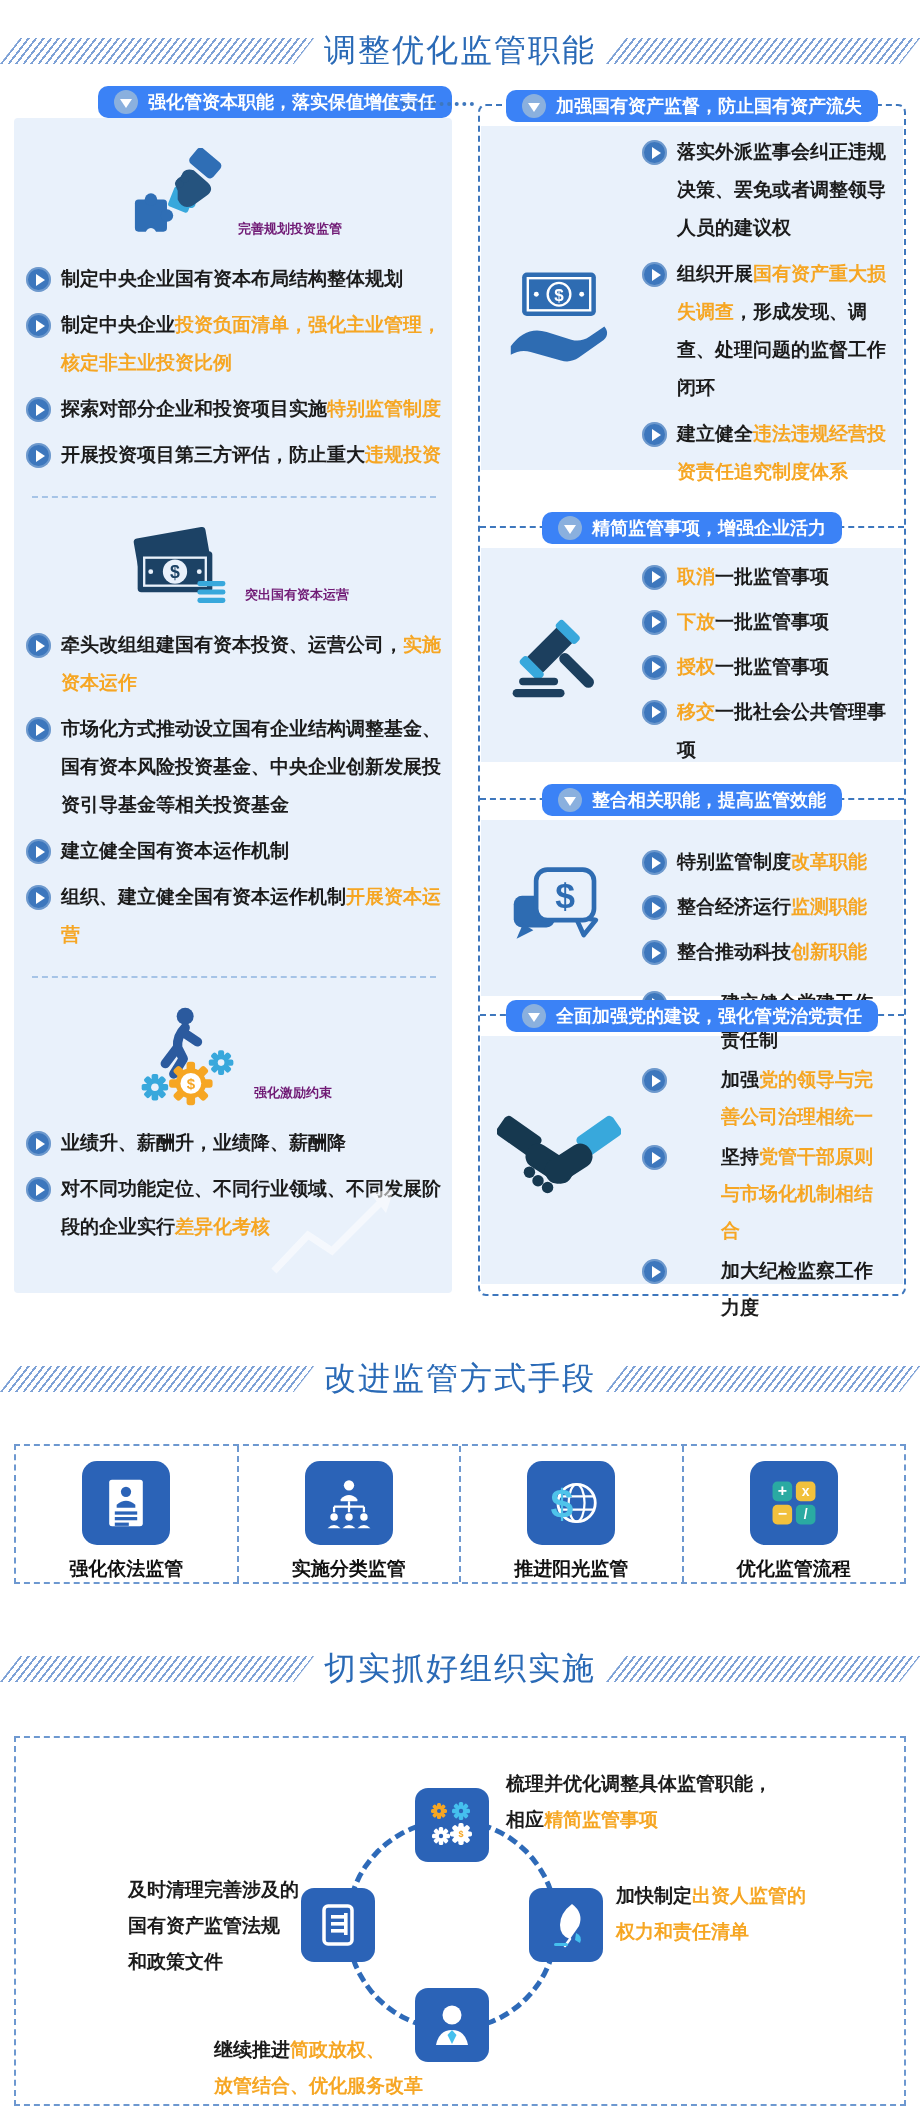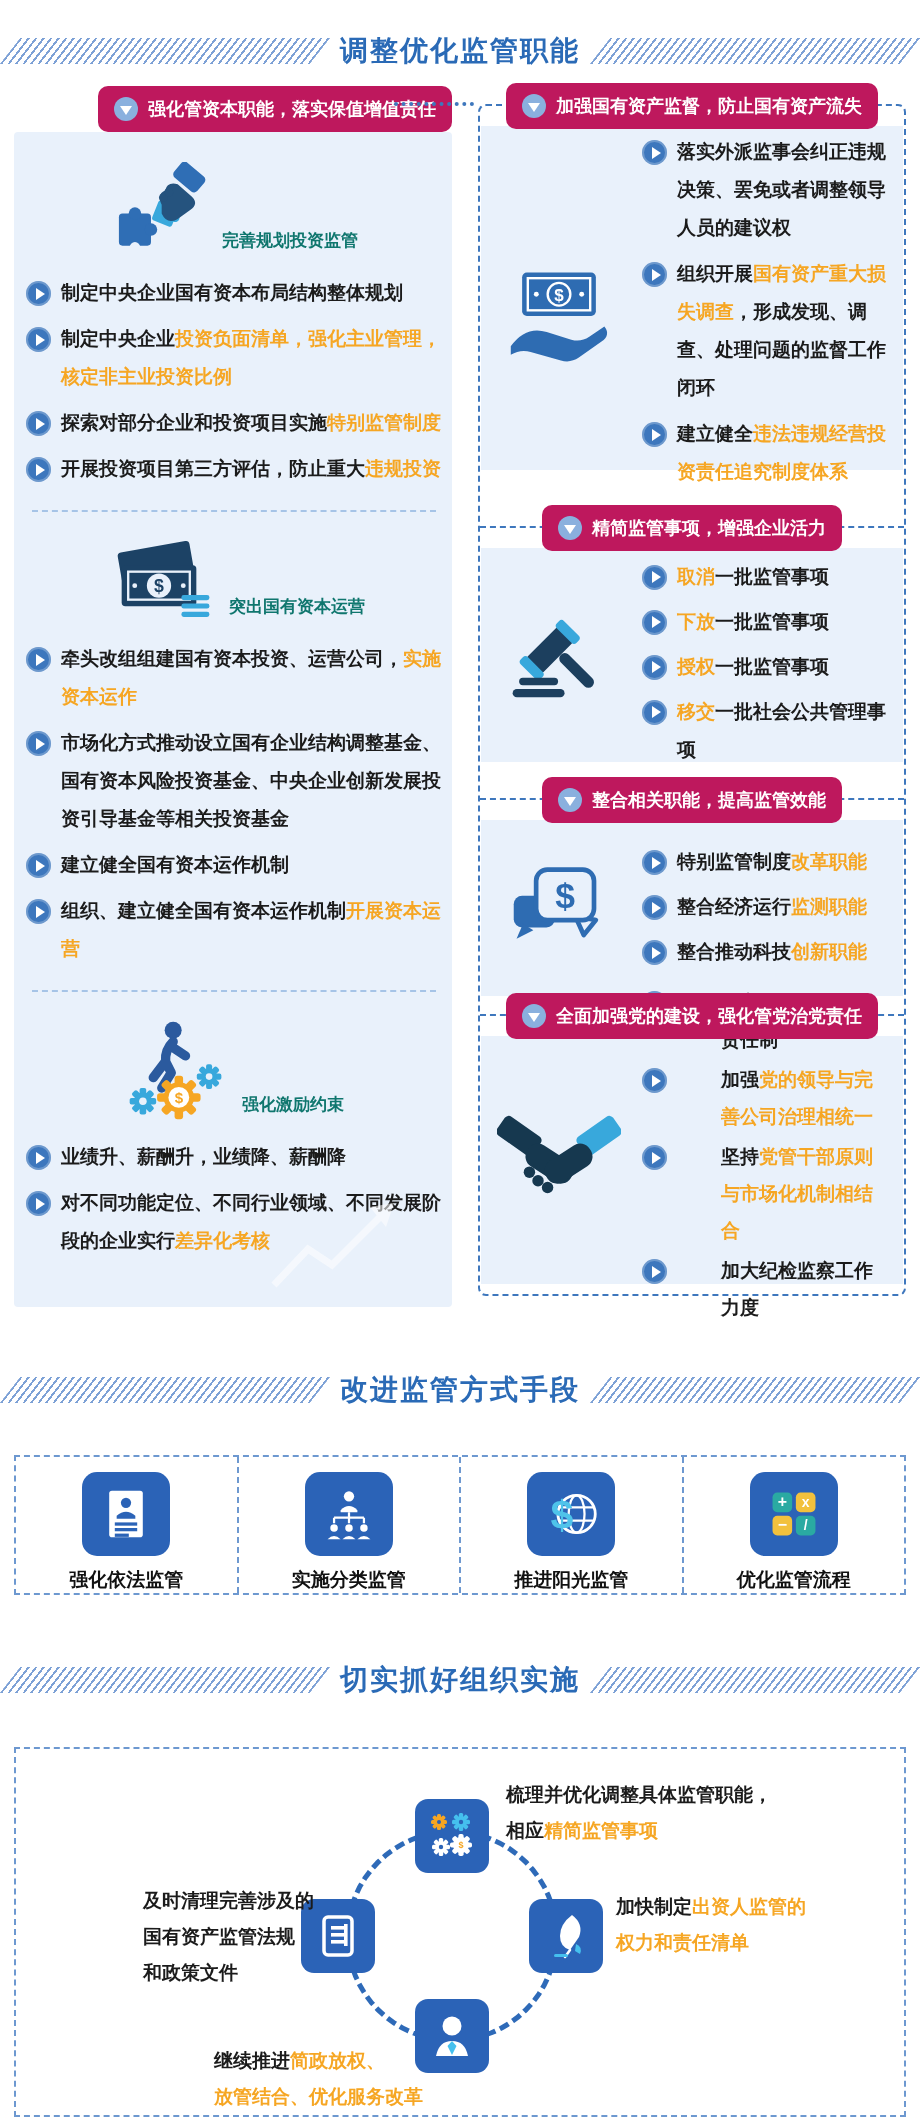--- a/index.html
+++ b/index.html
@@ -1,35 +1,35 @@
 <!DOCTYPE html>
 <html><head>
 <meta charset="utf-8">
 <style>
   html,body{margin:0;padding:0;background:#fff;}
   body{font-family:"Liberation Sans","DejaVu Sans",sans-serif;width:920px;}
   .page{position:relative;width:920px;height:2125px;background:#fff;overflow:hidden;box-sizing:border-box;padding-top:30px;}
   
   .sec-head{display:flex;align-items:center;gap:20px;height:42px;margin:0 10px;}
   .hatch{flex:1;height:26px;transform:skewX(-38deg);background:repeating-linear-gradient(90deg,#7da1d6 0 2.4px,rgba(255,255,255,0) 2.4px 7.5px);}
-  .sec-title{font-size:28px;font-weight:700;color:#2a6ab6;letter-spacing:2px;white-space:nowrap;}
+  .sec-title{font-size:32px;font-weight:400;color:#2a6ab6;letter-spacing:2px;white-space:nowrap;}
   
   .cols{display:flex;gap:26px;padding:0 14px;margin-top:14px;position:relative;}
   .colL{flex:0 0 432px;}
   .colR{flex:1;min-width:0;}
   .leader{position:absolute;left:394px;top:16px;width:80px;border-top:4px dotted #3e77bd;}
   
-  .pill{background:#be185d;color:#fff;border-radius:10px;height:46px;display:inline-flex;align-items:center;gap:10px;padding:0 16px;font-size:18px;font-weight:700;white-space:nowrap;box-sizing:border-box;}
+  .pill{background:#3b82f6;color:#fff;border-radius:10px;height:32px;display:inline-flex;align-items:center;gap:10px;padding:0 16px;font-size:18px;font-weight:700;white-space:nowrap;box-sizing:border-box;}
   .pill-circle{width:24px;height:24px;border-radius:50%;background:#8ab0de;display:flex;align-items:center;justify-content:center;flex:none;}
   .pill-tri{width:0;height:0;border-left:6px solid transparent;border-right:6px solid transparent;border-top:9px solid #fff;margin-top:2px;}
   .pillrowL{margin-left:84px;}
   
   .left-box{position:relative;margin-top:0;height:1175px;background:#e9f1fb;border-radius:4px;box-sizing:border-box;padding:30px 6px 0 8px;overflow:hidden;}
   .group-head{display:flex;align-items:flex-end;justify-content:center;gap:14px;margin-bottom:12px;}
-  .group-sub{font-size:17px;font-weight:800;color:#0f766e;padding-bottom:10px;}
+  .group-sub{font-size:13px;font-weight:800;color:#701a75;padding-bottom:10px;}
   .divider{border-top:2px dashed #a6c4e7;margin:22px 10px 26px;}
   
   .bullet{display:flex;align-items:flex-start;margin:0 0 8px;}
   .b-ico{width:25px;height:25px;border-radius:50%;background:#3d77bd;position:relative;flex:none;margin:7px 10px 0 4px;box-shadow:inset 0 0 0 2px rgba(255,255,255,.25);}
   .b-ico::after{content:"";position:absolute;left:10px;top:6.5px;border-left:9px solid #fff;border-top:6px solid transparent;border-bottom:6px solid transparent;}
   .b-tx{font-size:19px;line-height:38px;color:#1b1b1b;font-weight:600;}
   .hl{color:#f6a623;font-weight:700;}
   
   .right-stack{position:relative;margin-top:18px;border:2px dashed #3e77bd;border-radius:8px;}
   .rsec{position:relative;box-sizing:border-box;}
@@ -55,21 +55,21 @@
   .mlabel{margin-top:11px;font-size:19px;font-weight:700;color:#111;}
   
   .impl{position:relative;margin:46px 14px 0;height:370px;border:2px dashed #6d98d0;box-sizing:border-box;}
   .ring{position:absolute;left:329px;top:80px;width:214px;height:214px;border:5px dashed #2e6ab8;border-radius:50%;box-sizing:border-box;}
   .tile-sm{position:absolute;width:74px;height:74px;border-radius:13px;background:#2b63b7;display:flex;align-items:center;justify-content:center;z-index:2;}
   .t-top{left:399px;top:50px;}.t-bottom{left:399px;top:250px;}.t-left{left:285px;top:150px;}.t-right{left:513px;top:150px;}
   .ntext{position:absolute;font-size:19px;font-weight:600;color:#1b1b1b;z-index:2;}
   .ntext .rline{line-height:36px;white-space:nowrap;}
   .nt-top{left:490px;top:28px;}
   .nt-right{left:600px;top:140px;}
-  .nt-left{left:112px;top:134px;margin-left:15px;}
+  .nt-left{left:112px;top:134px;}
   .nt-bottom{left:198px;top:294px;}
   .pad-bottom{height:20px;}
 </style>
 </head>
 <body>
 
 <div class="page">
 
   <div class="sec-head">
     <div class="hatch"></div>

